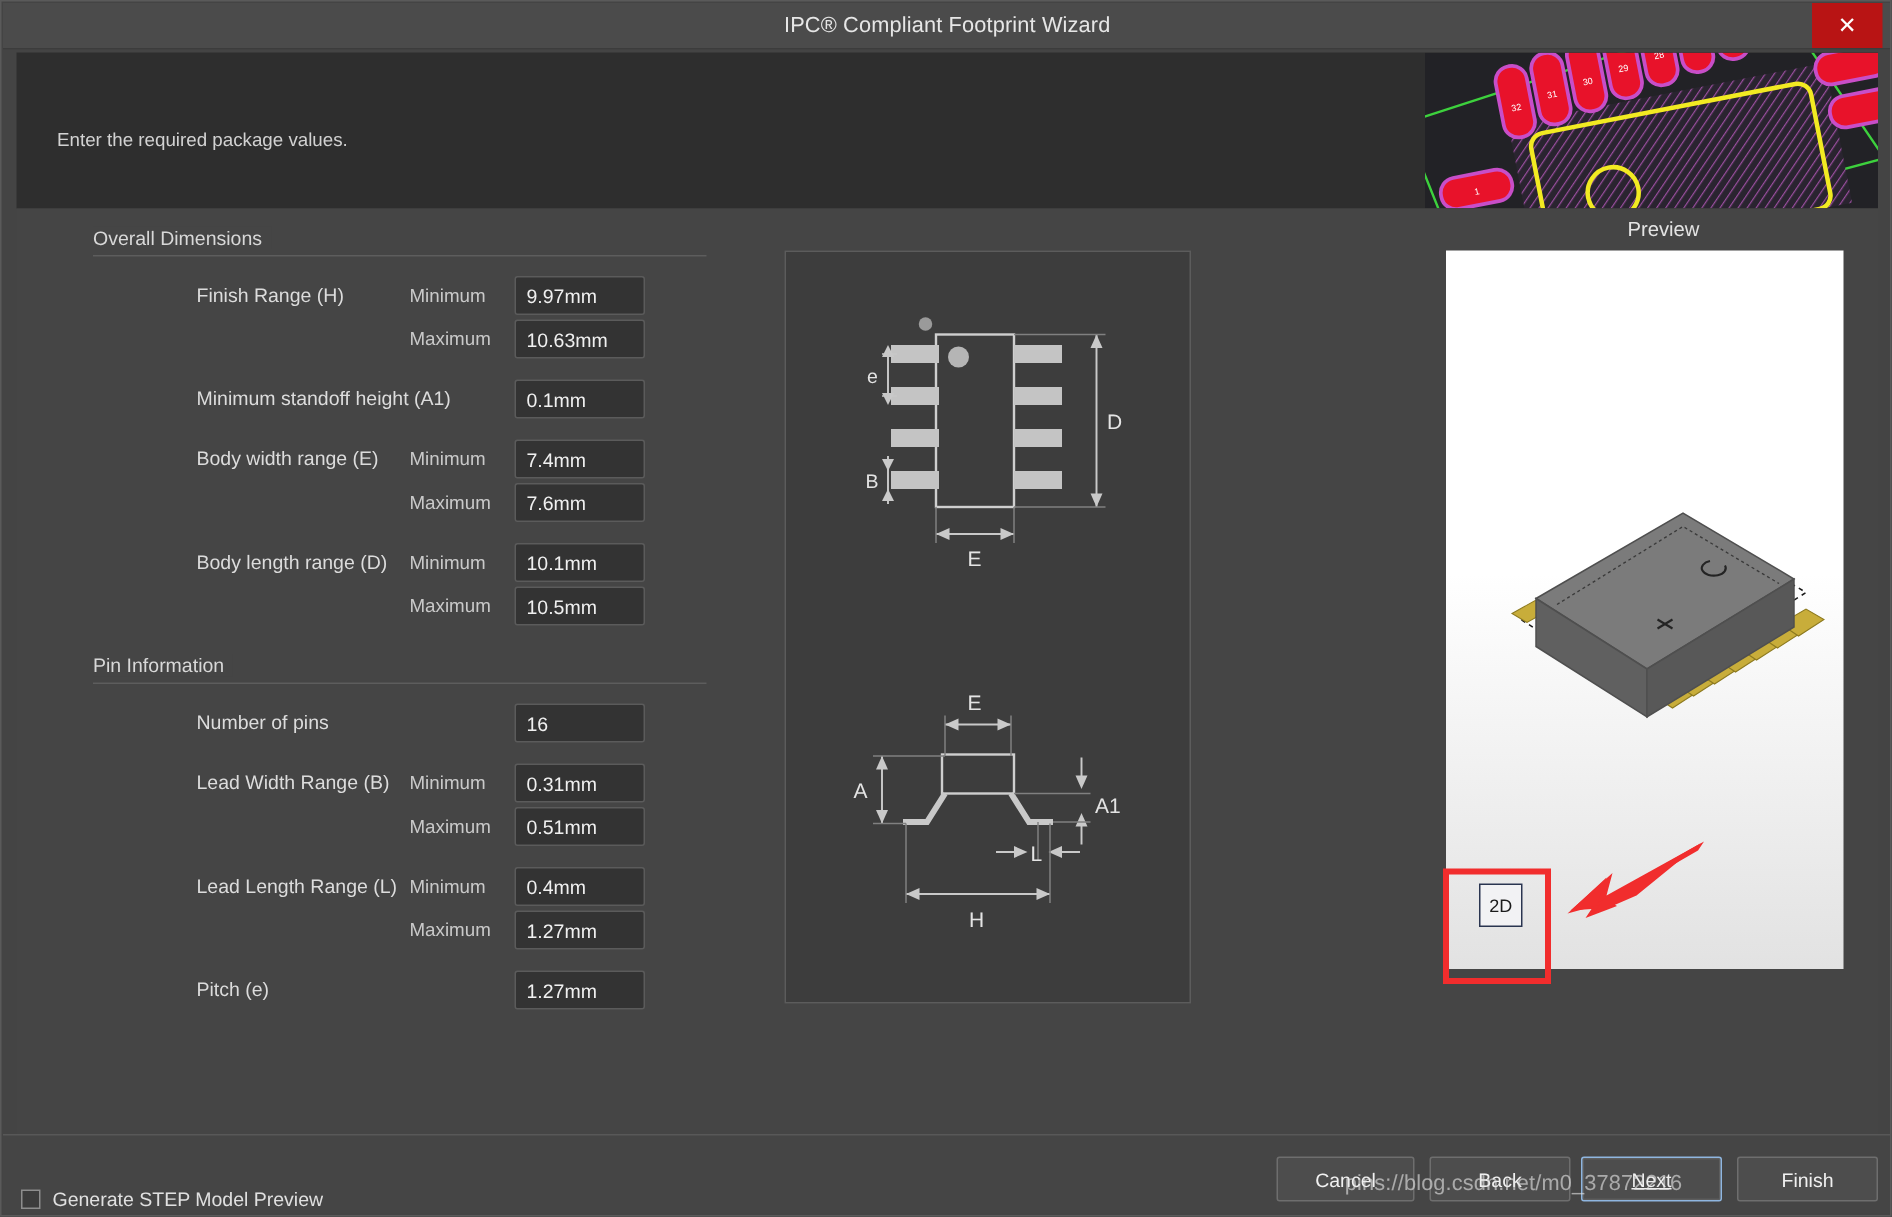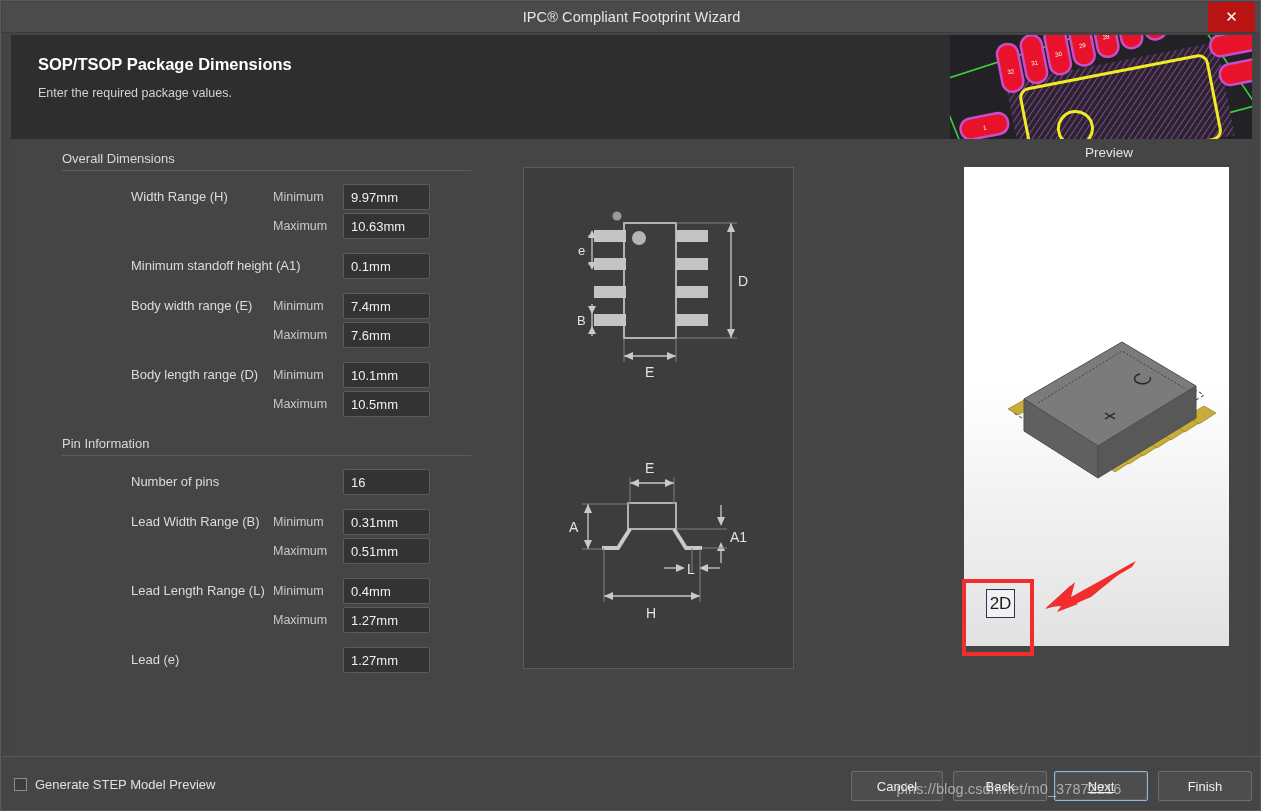--- a/index.html
+++ b/index.html
@@ -144,21 +144,21 @@
     width: 265px; height: 479px;
     background: linear-gradient(#ffffff 0%, #ffffff 45%, #e2e2e2 100%);
     overflow: hidden;
   }
   .btn2d {
     position: absolute; left: 22px; bottom: 28px;
     width: 29px; height: 29px;
     background: #f2f2f4;
     border: 1px solid #2a3550;
     color: #1b1b1b;
-    font-size: 17px;
+    font-size: 12px;
     display: flex; align-items: center; justify-content: center;
     cursor: pointer;
   }
   .annot-rect {
     position: absolute; left: 961px; top: 578px;
     width: 72px; height: 77px;
     border: 4px solid #f12d2d;
     pointer-events: none;
   }
   .annot-arrow {
@@ -168,21 +168,21 @@
   }
 
   
   .footer {
     position: absolute; left: 1px; bottom: 1px;
     width: 1259px; height: 53px;
     background: #454545;
     border-top: 1px solid #585858;
   }
   .chk-wrap {
-    position: absolute; left: 12px; top: 20px;
+    position: absolute; left: 12px; top: 35px;
     display: flex; align-items: center; gap: 8px;
     cursor: pointer;
   }
   .chk-box {
     width: 13px; height: 13px;
     background: #3c3c3c;
     border: 1px solid #8d8d8d;
   }
   .chk-label { color: #e0e0e0; font-size: 13px; white-space: nowrap; }
 
@@ -222,21 +222,20 @@
 <body>
 
 <div class="window">
 
   <div class="titlebar">
     <div class="titlebar-text">IPC® Compliant Footprint Wizard</div>
     <div class="close-btn">✕</div>
   </div>
 
   <div class="header">
-    <div class="header-title">SOP/TSOP Package Dimensions</div>
     <div class="header-sub">Enter the required package values.</div>
 
     <div class="header-art">
       <svg width="302" height="104" viewBox="0 0 302 104">
         <rect x="0" y="0" width="302" height="104" fill="#222226"></rect>
         <g transform="rotate(-11 150 52)">
 
           <path d="M-10 16 L250 -16 L300 100 L10 120 Z" fill="none" stroke="#3dd13d" stroke-width="1.6"></path>
 
           <defs>
@@ -315,21 +314,21 @@
   <div class="body-area">
 
     <div class="form">
 
       <div class="section-head">
         <span class="sh-label">Overall Dimensions</span>
         <span class="sh-rule"></span>
       </div>
 
       <div class="field-row gap">
-        <span class="f-label">Width Range (H)</span>
+        <span class="f-label">Finish Range (H)</span>
         <span class="f-minmax">Minimum</span>
         <input class="f-input" type="text" value="9.97mm" style="">
       </div>
       <div class="field-row">
         <span class="f-minmax">Maximum</span>
         <input class="f-input" type="text" value="10.63mm" style="">
       </div>
 
 
       <div class="field-row gap">
@@ -381,21 +380,21 @@
         <span class="f-label">Lead Length Range (L)</span>
         <span class="f-minmax">Minimum</span>
         <input class="f-input" type="text" value="0.4mm" style="">
       </div>
       <div class="field-row">
         <span class="f-minmax">Maximum</span>
         <input class="f-input" type="text" value="1.27mm" style="">
       </div>
 
       <div class="field-row gap">
-        <span class="f-label">Lead (e)</span>
+        <span class="f-label">Pitch (e)</span>
         <input class="f-input" type="text" value="1.27mm" style="">
       </div>
     </div>
 
     <div class="diagram-panel">
       <svg width="269" height="500" viewBox="0 0 269 500">
 
         <g stroke="#c9c9c9" fill="none" stroke-width="1.3">
 
           <rect x="100" y="55" width="52" height="115" fill="#3d3d3d" stroke="#cfcfcf" stroke-width="1.6"></rect>

